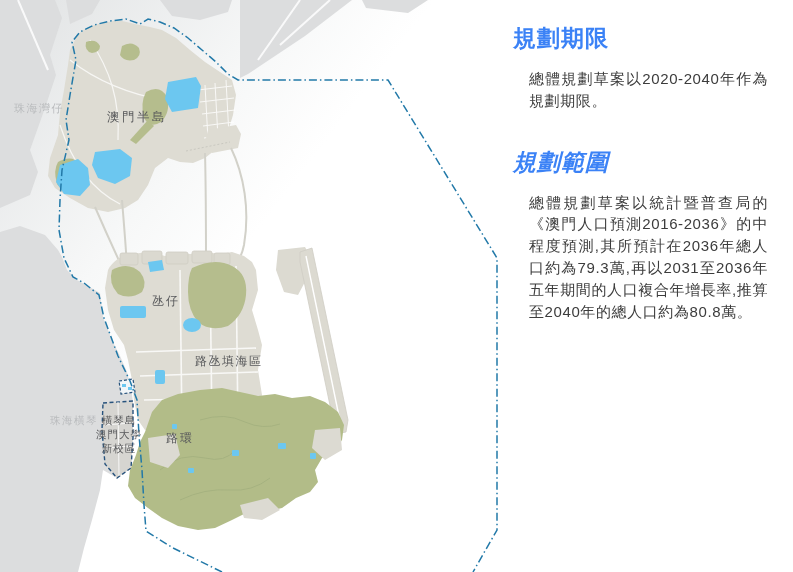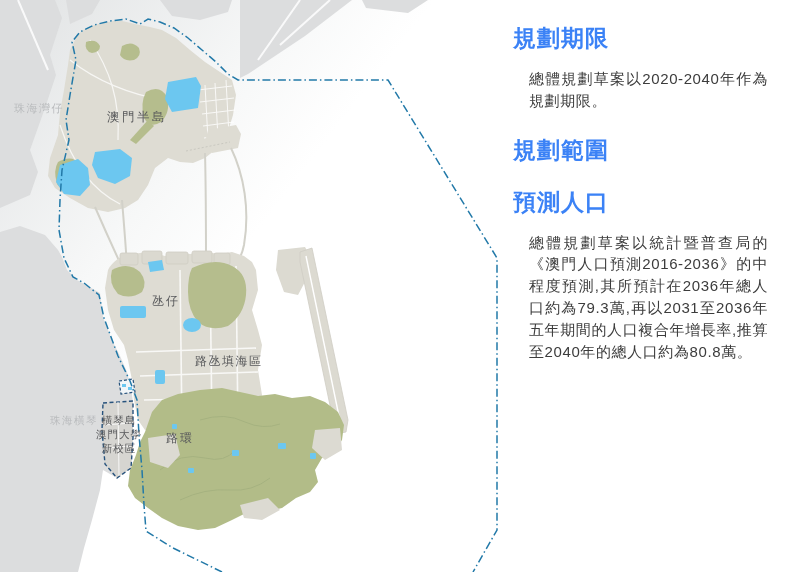--- a/index.html
+++ b/index.html
@@ -9,21 +9,21 @@
   }
   .map-wrap{position:absolute;left:0;top:0;width:512px;height:484px;}
   .map-wrap svg{display:block;}
 
   
   .panel{position:absolute;left:513px;top:24px;width:271px;}
   .panel h2{
     margin:0 0 8px 0;font-size:23px;line-height:28px;font-weight:bold;
     color:#3b82f6;letter-spacing:1px;
   }
-  .panel h2.h-gap{margin-top:24px;}
+  .panel h2.h-gap{margin-top:36px;font-style:italic;}
   .panel p{
     margin:16px;font-size:15px;line-height:21.8px;color:#3c3c3c;
     text-align:justify;text-justify:inter-ideograph;letter-spacing:0.6px;
   }
 
   
   .mlabel{font-family:"Liberation Sans","DejaVu Sans",sans-serif;fill:#58595b;}
   .mlabel-light{fill:#b9bbbd;}
 </style>
 </head>
@@ -191,17 +191,16 @@
   </svg>
   </div>
 
   <div class="panel">
 
     <h2>規劃期限</h2>
     <p>總體規劃草案以2020-2040年作為規劃期限。</p>
 
     <h2 class="h-gap">規劃範圍</h2>
 
-    <h2 class="h-gap">預測人口</h2>
     <p>總體規劃草案以統計暨普查局的《澳門人口預測2016-2036》的中程度預測,其所預計在2036年總人口約為79.3萬,再以2031至2036年五年期間的人口複合年增長率,推算至2040年的總人口約為80.8萬。</p>
 
   </div>
 </div>
 
 </body></html>

